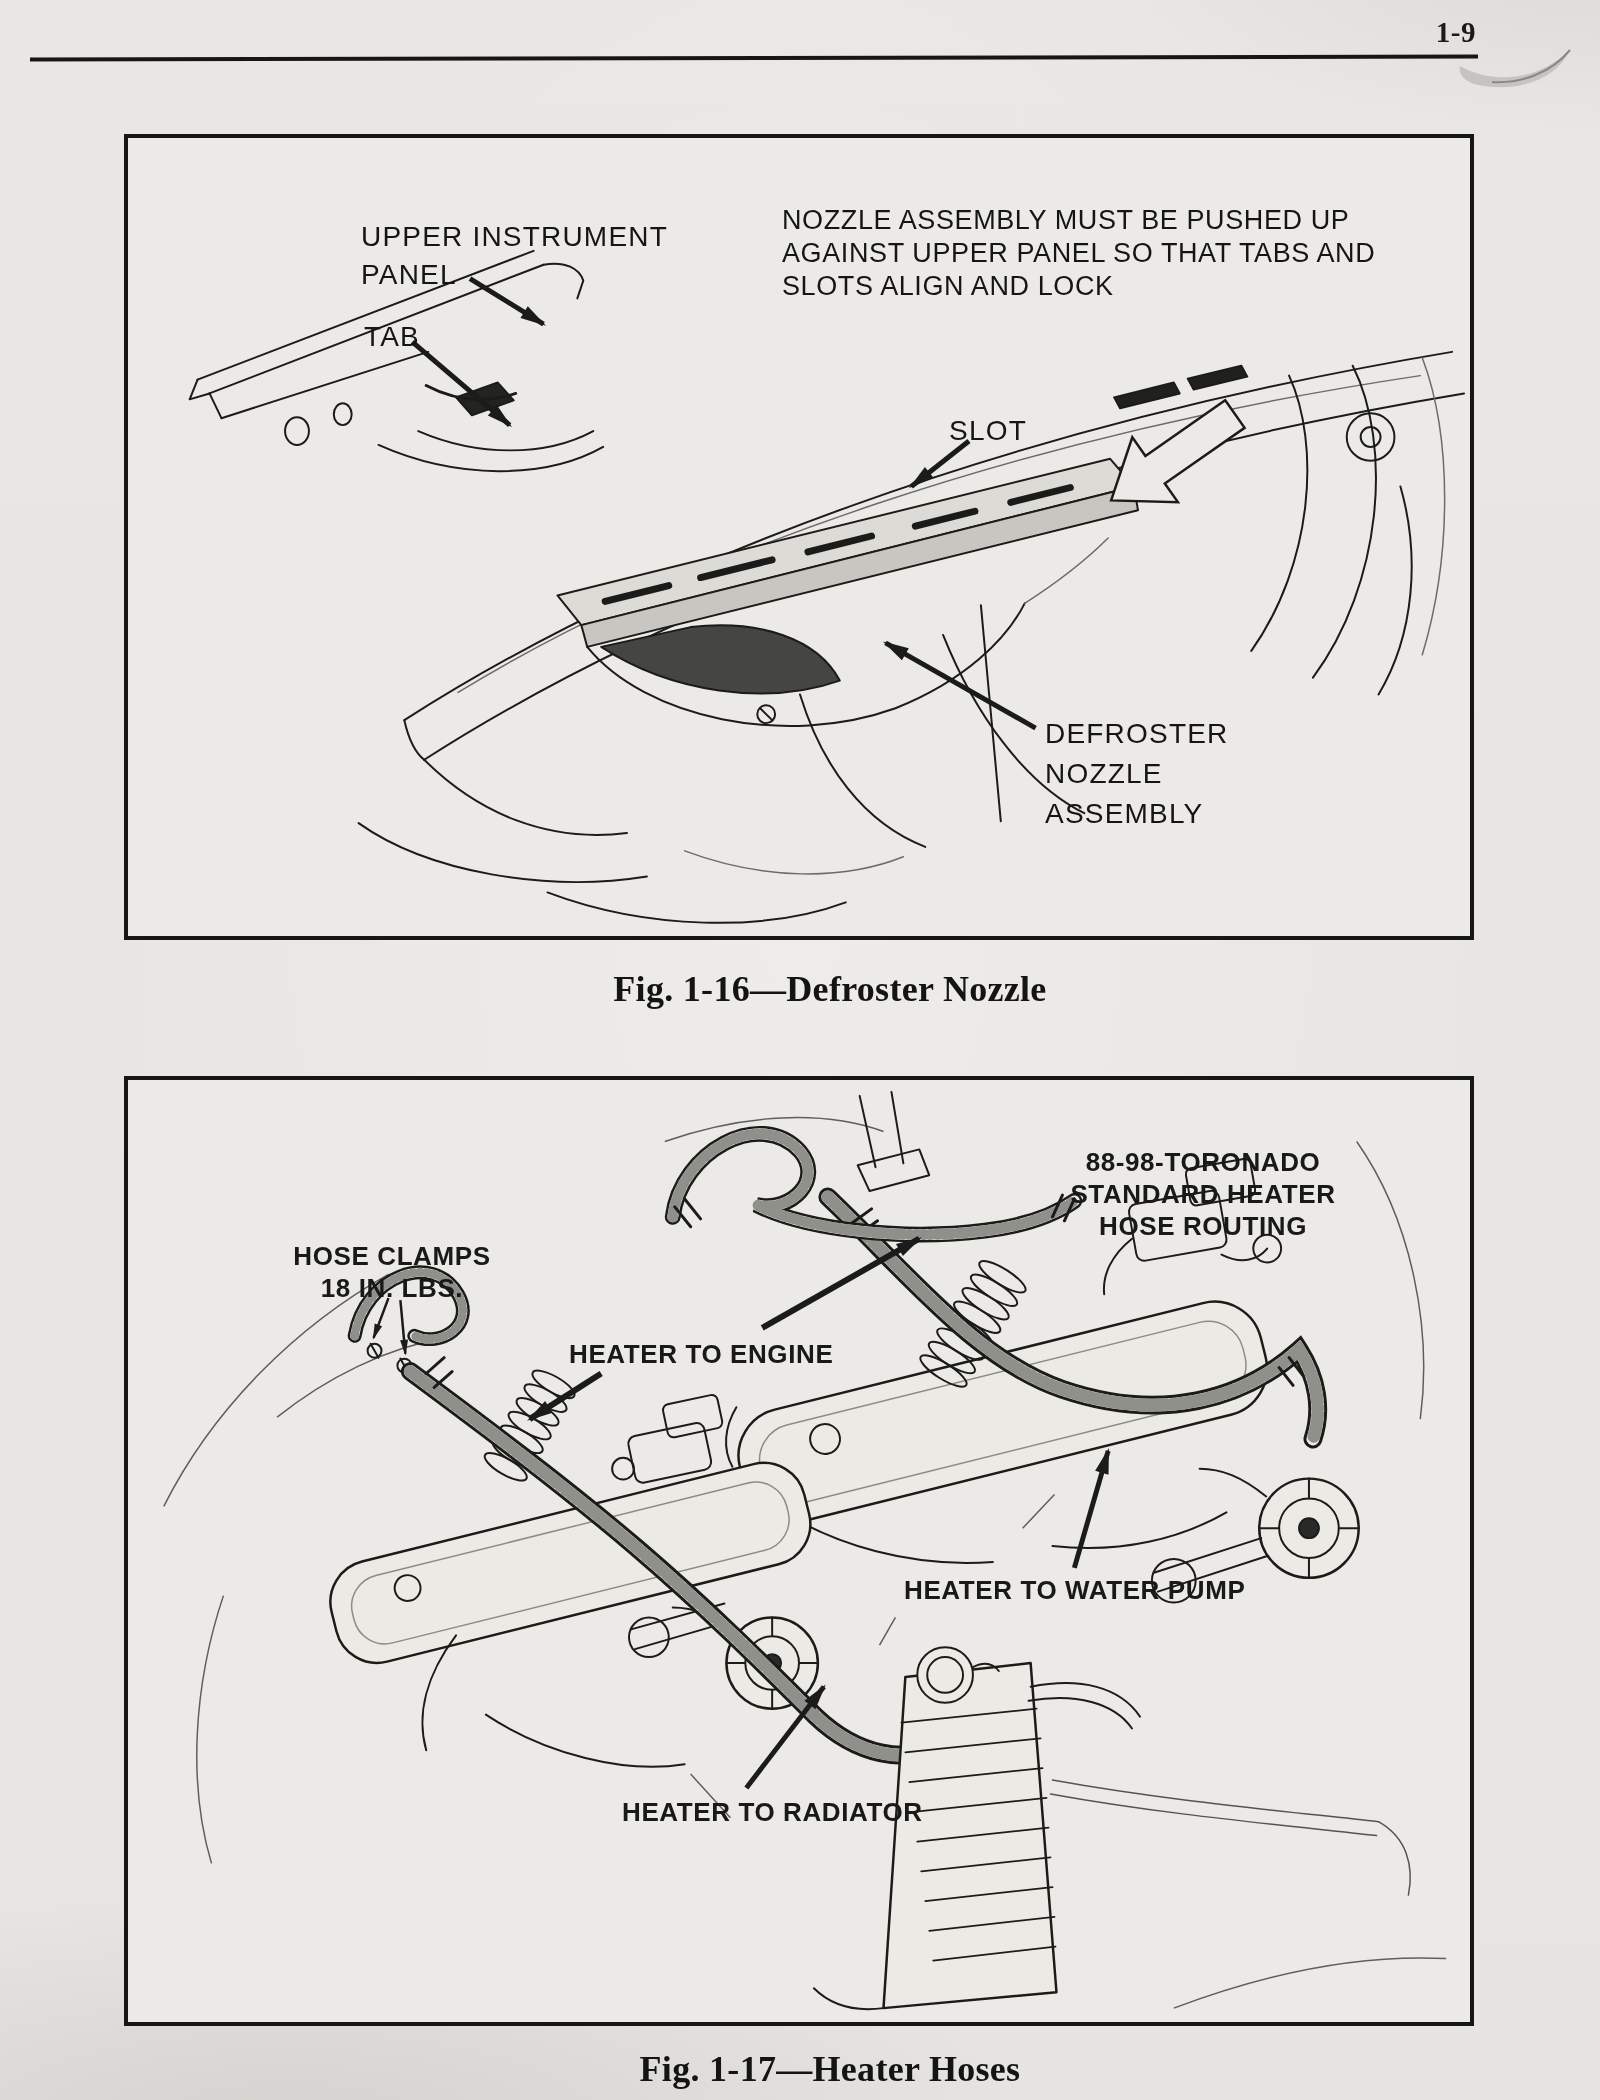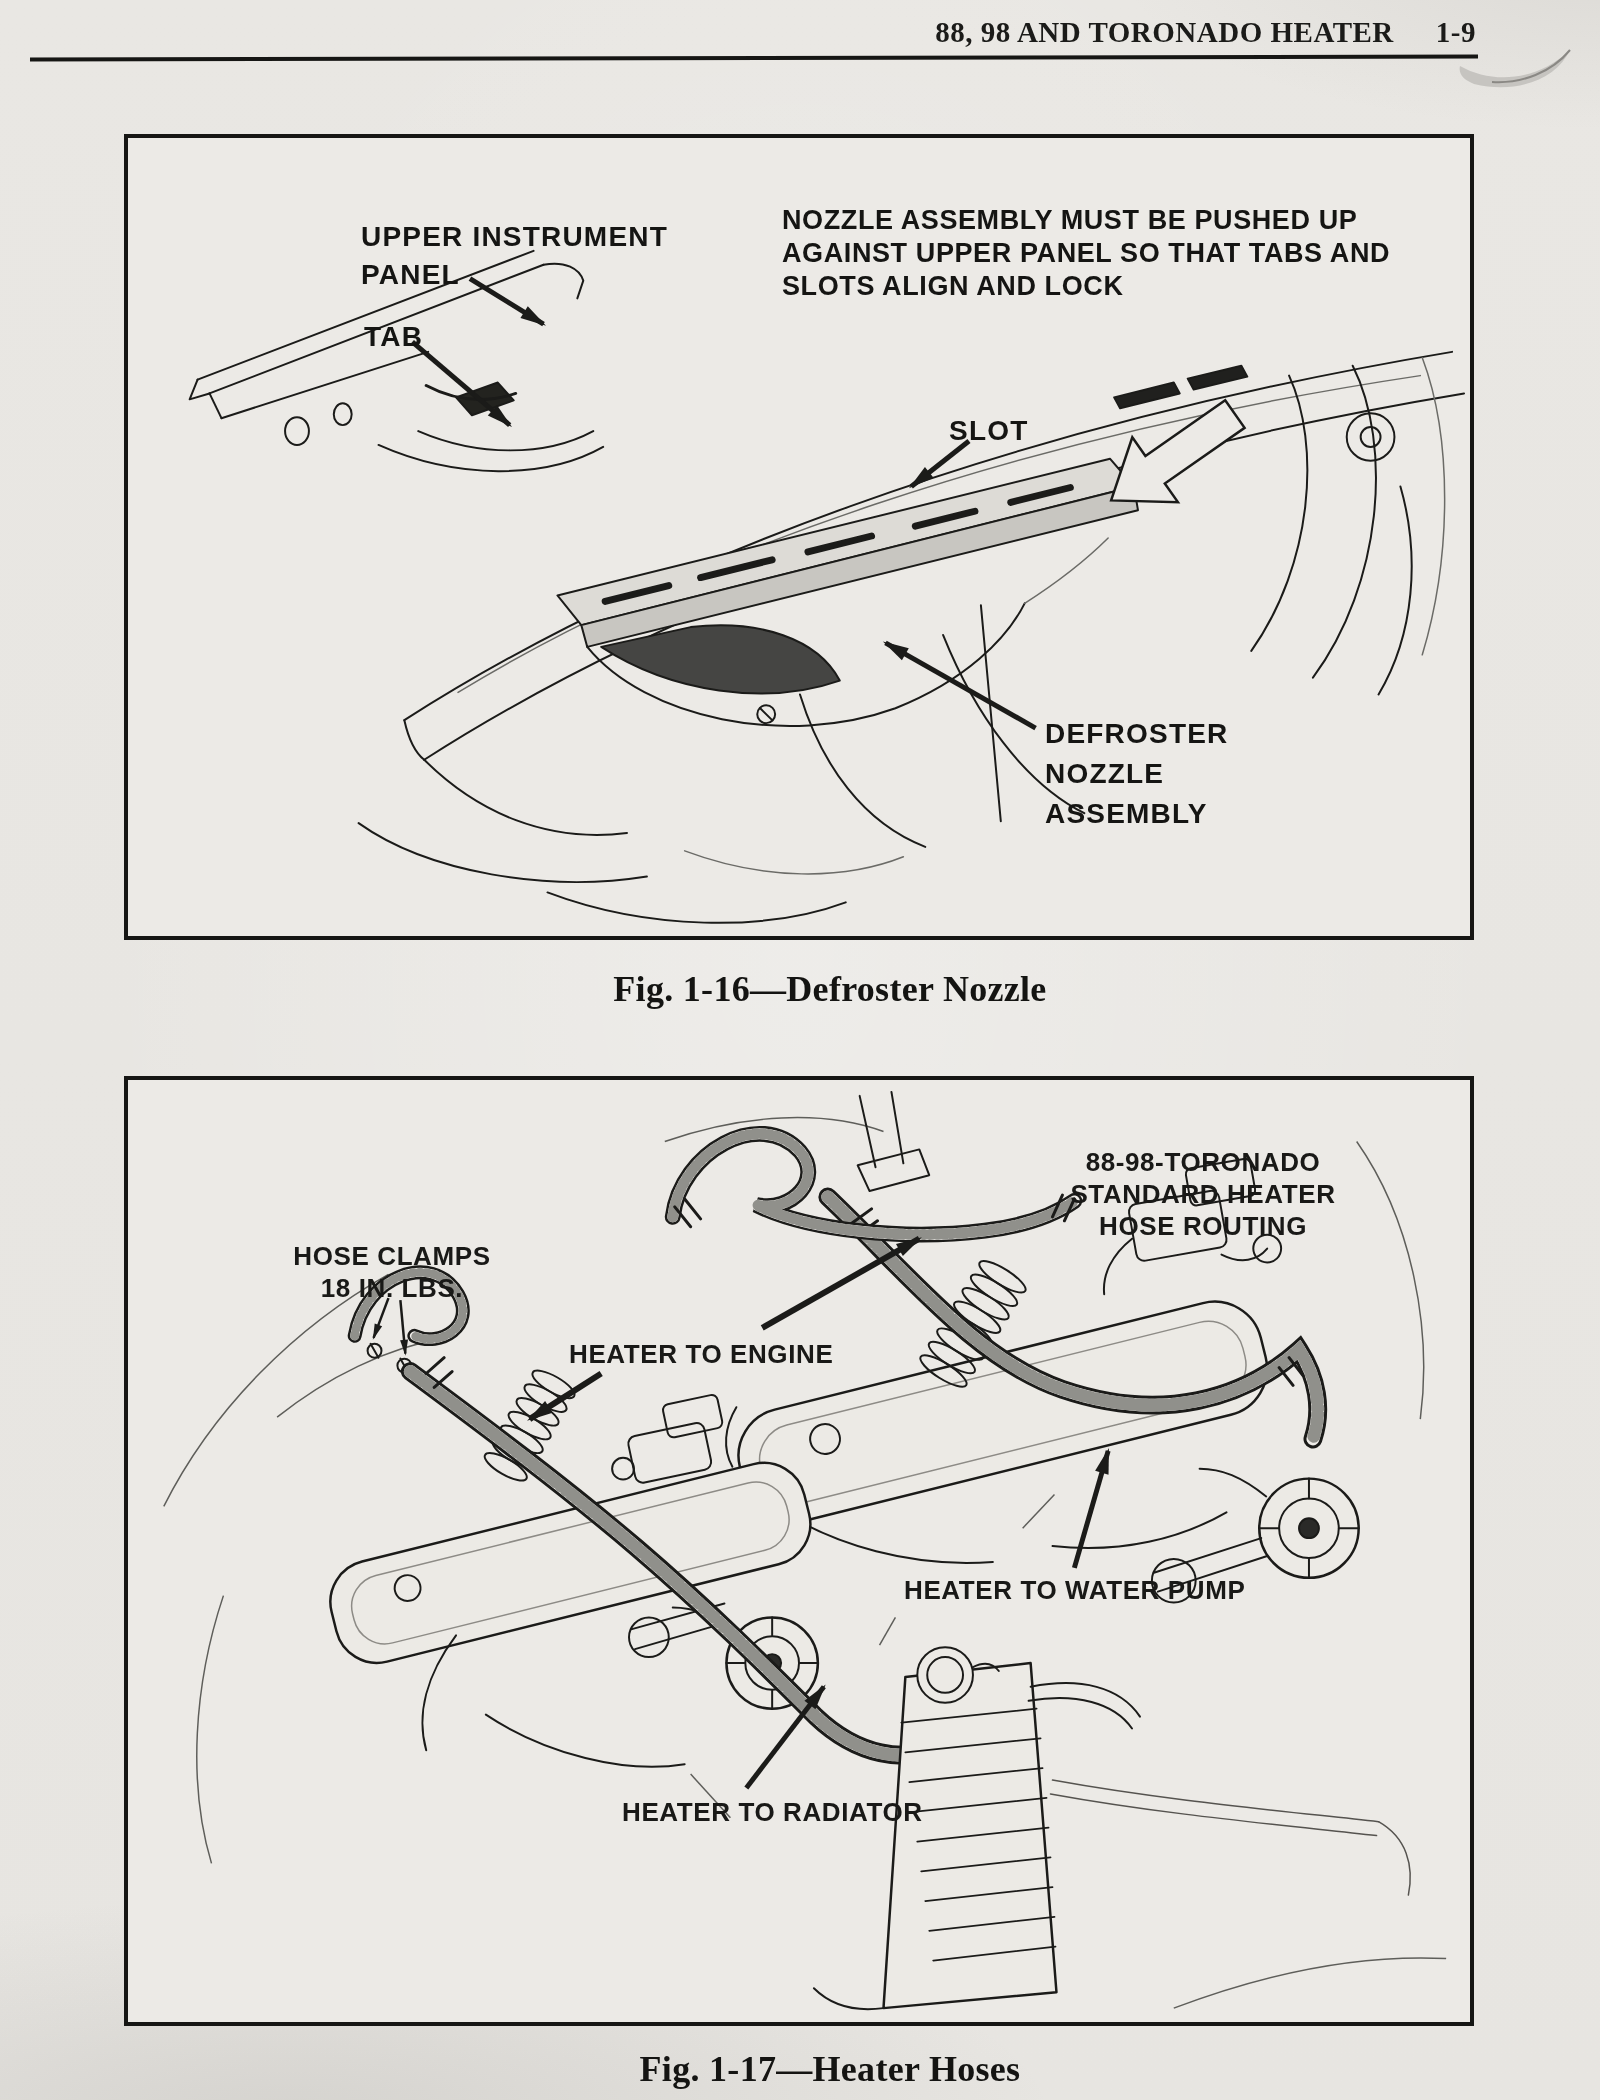--- a/index.html
+++ b/index.html
@@ -12,37 +12,36 @@
       linear-gradient(#e9e7e3,#e7e5e1);
     font-family:"Liberation Sans",sans-serif;color:#1b1b19;
   }
   .hdr{
     position:absolute;top:16px;right:124px;display:flex;gap:42px;align-items:baseline;
     font-family:"Liberation Serif",serif;font-weight:bold;font-size:29px;letter-spacing:.5px;
   }
   .rule{position:absolute;left:30px;top:56px;width:1448px;height:4px;background:#161614;transform:rotate(-.12deg);}
   .curl{position:absolute;left:1452px;top:16px;}
   .figbox{position:absolute;border:4px solid #161614;background:#eceae6;}
-  .fig1{left:124px;top:134px;width:1342px;height:798px;font-weight:bold;}
+  .fig1{left:124px;top:134px;width:1342px;height:798px;}
   .fig2{left:124px;top:1048px;width:1342px;height:942px;margin-top:28px;}
   .figbox svg{position:absolute;inset:0;width:100%;height:100%;}
   .lbl{position:absolute;white-space:pre-line;font-size:28px;line-height:38px;letter-spacing:1.2px;color:#151513;}
   .lbl.note{font-size:27px;line-height:33px;letter-spacing:.6px;}
   .lbl2{position:absolute;white-space:pre-line;font-weight:bold;font-size:26px;line-height:32px;letter-spacing:.6px;color:#191917;}
   .ctr{text-align:center;}
   .caption{
     position:absolute;left:185px;width:1290px;text-align:center;
     font-family:"Liberation Serif",serif;font-weight:bold;font-size:36px;color:#141412;letter-spacing:.3px;
   }
 </style>
 </head>
 <body>
 
 <div class="hdr">
-  <span>88, 98 AND TORONADO HEATER</span>
   <span>1-9</span>
 </div>
 <div class="rule"></div>
 <svg class="curl" width="130" height="80">
   <path d="M 8,50 C 40,68 84,66 118,34 C 104,64 64,78 22,68 C 12,64 6,58 8,50 Z" fill="#c6c4c0"></path>
   <path d="M 118,34 C 100,56 70,68 40,66" fill="none" stroke="#8a8884" stroke-width="2"></path>
 </svg>
 
 <div class="figbox fig1">
   <svg viewBox="0 0 1350 806" preserveAspectRatio="none">

